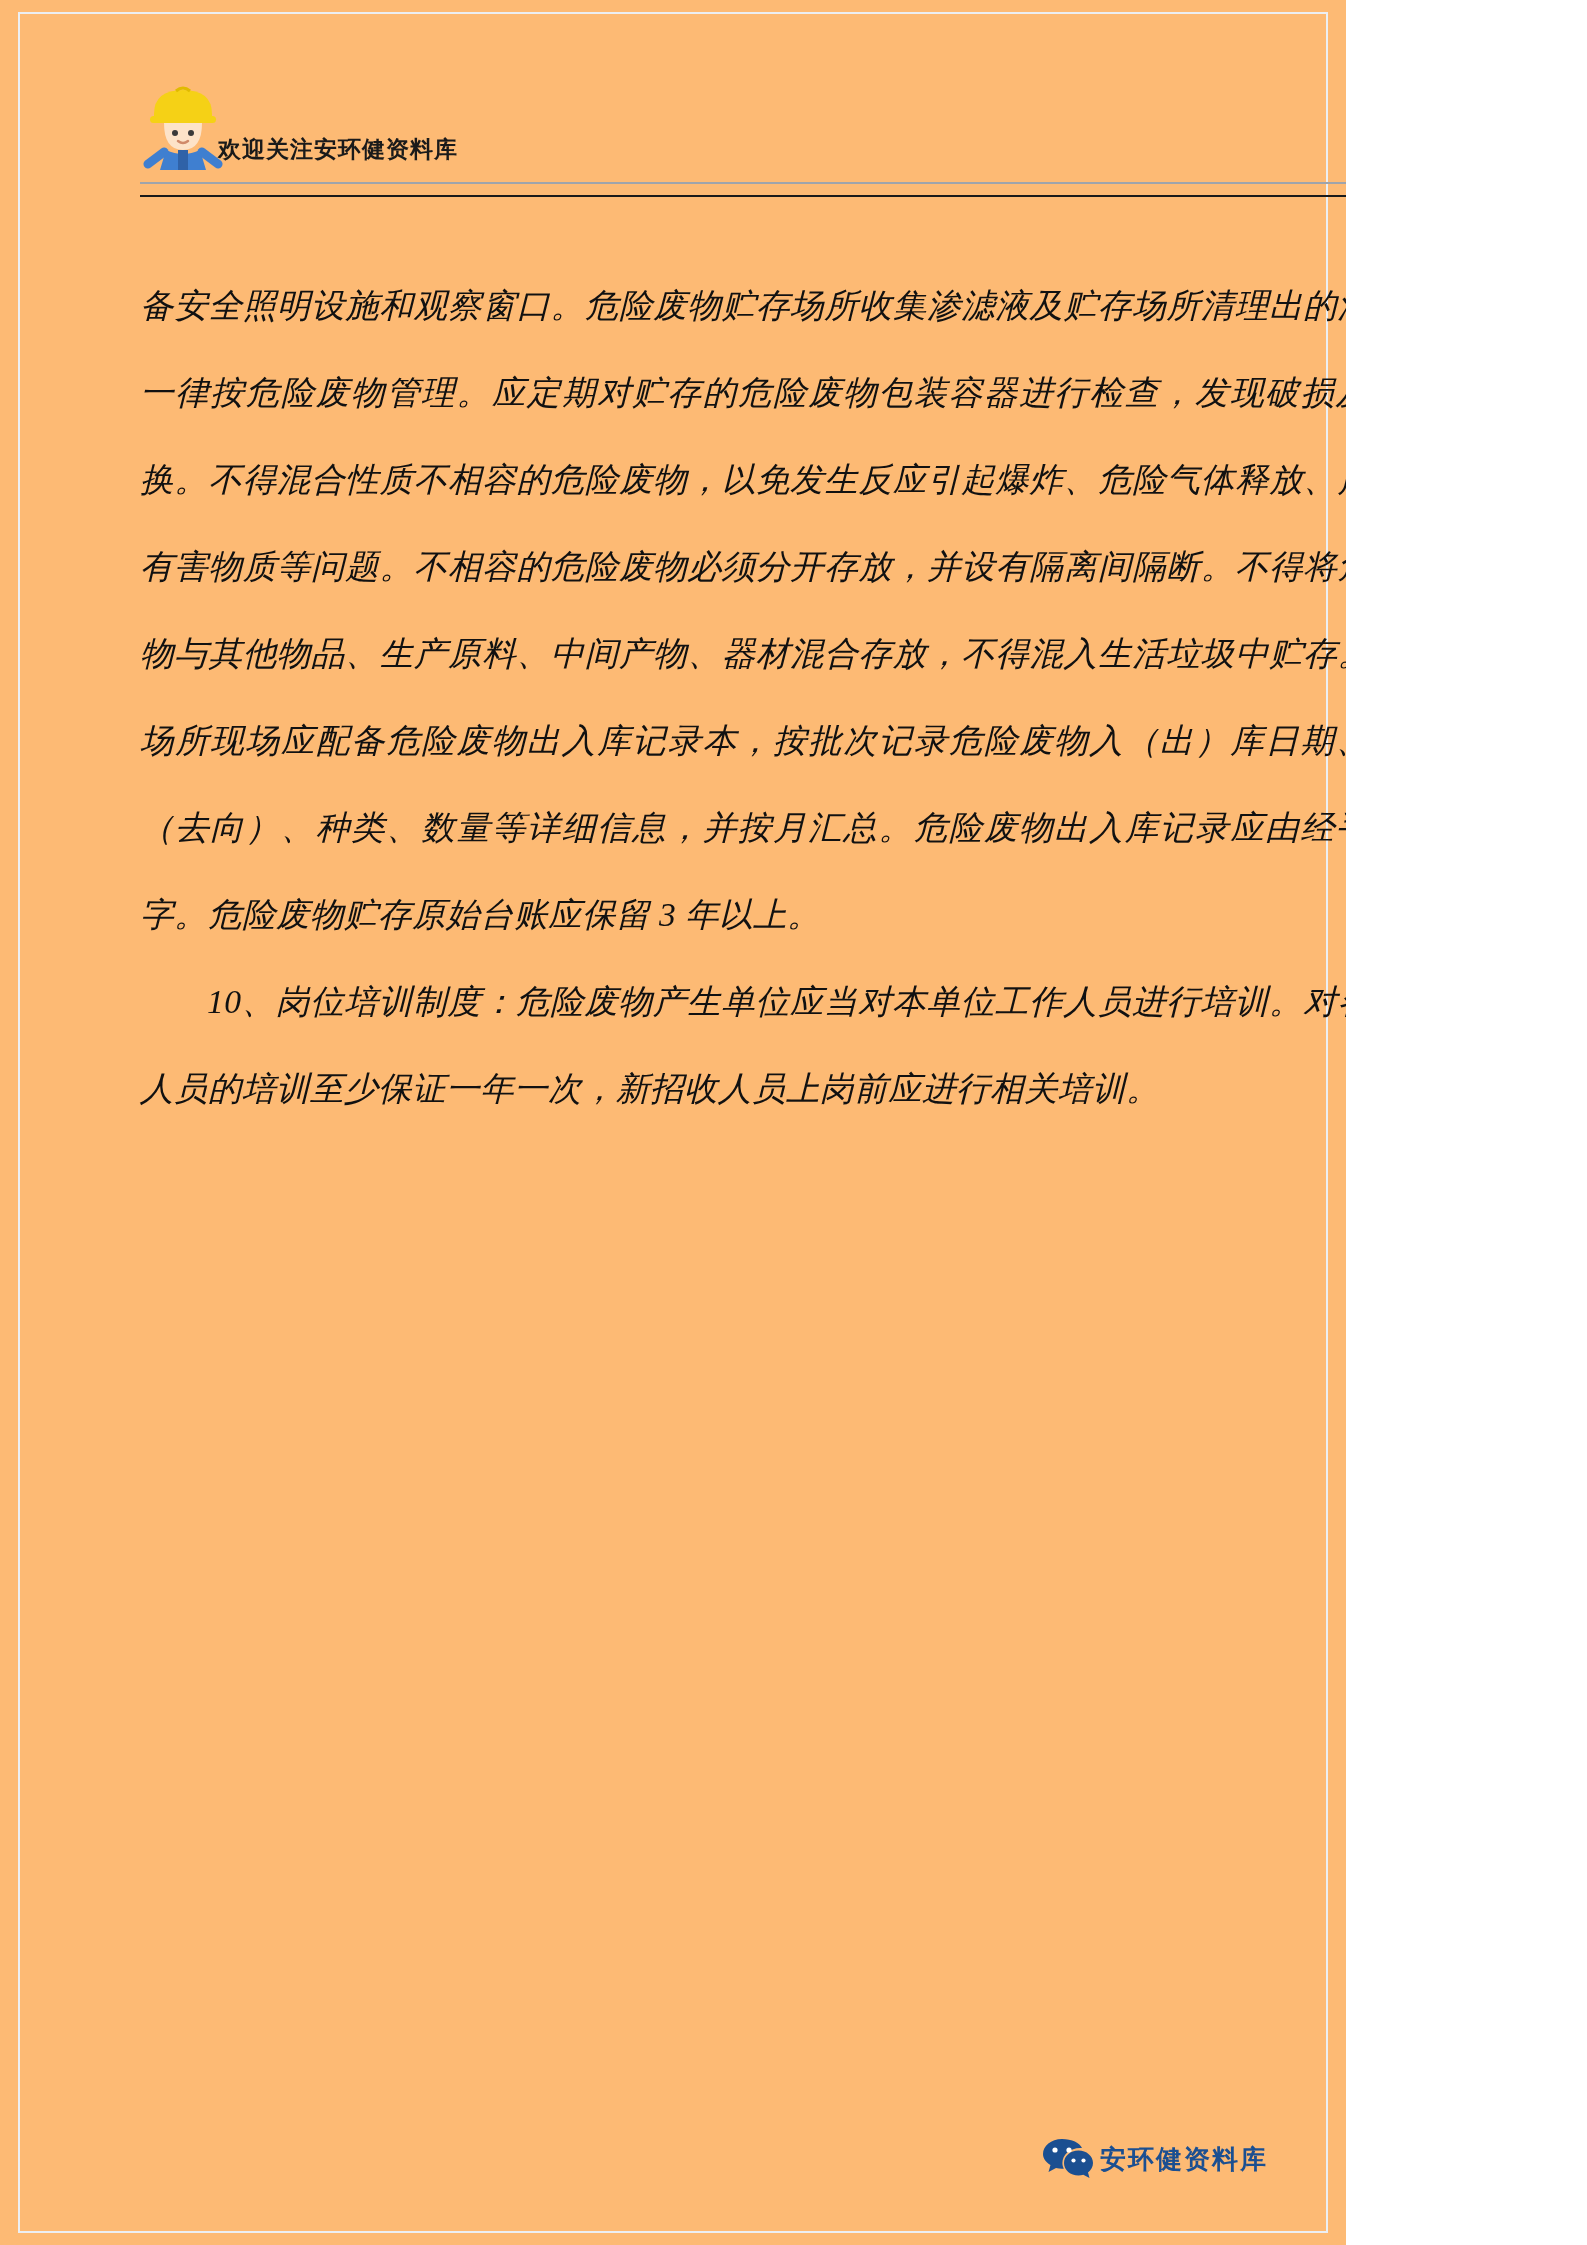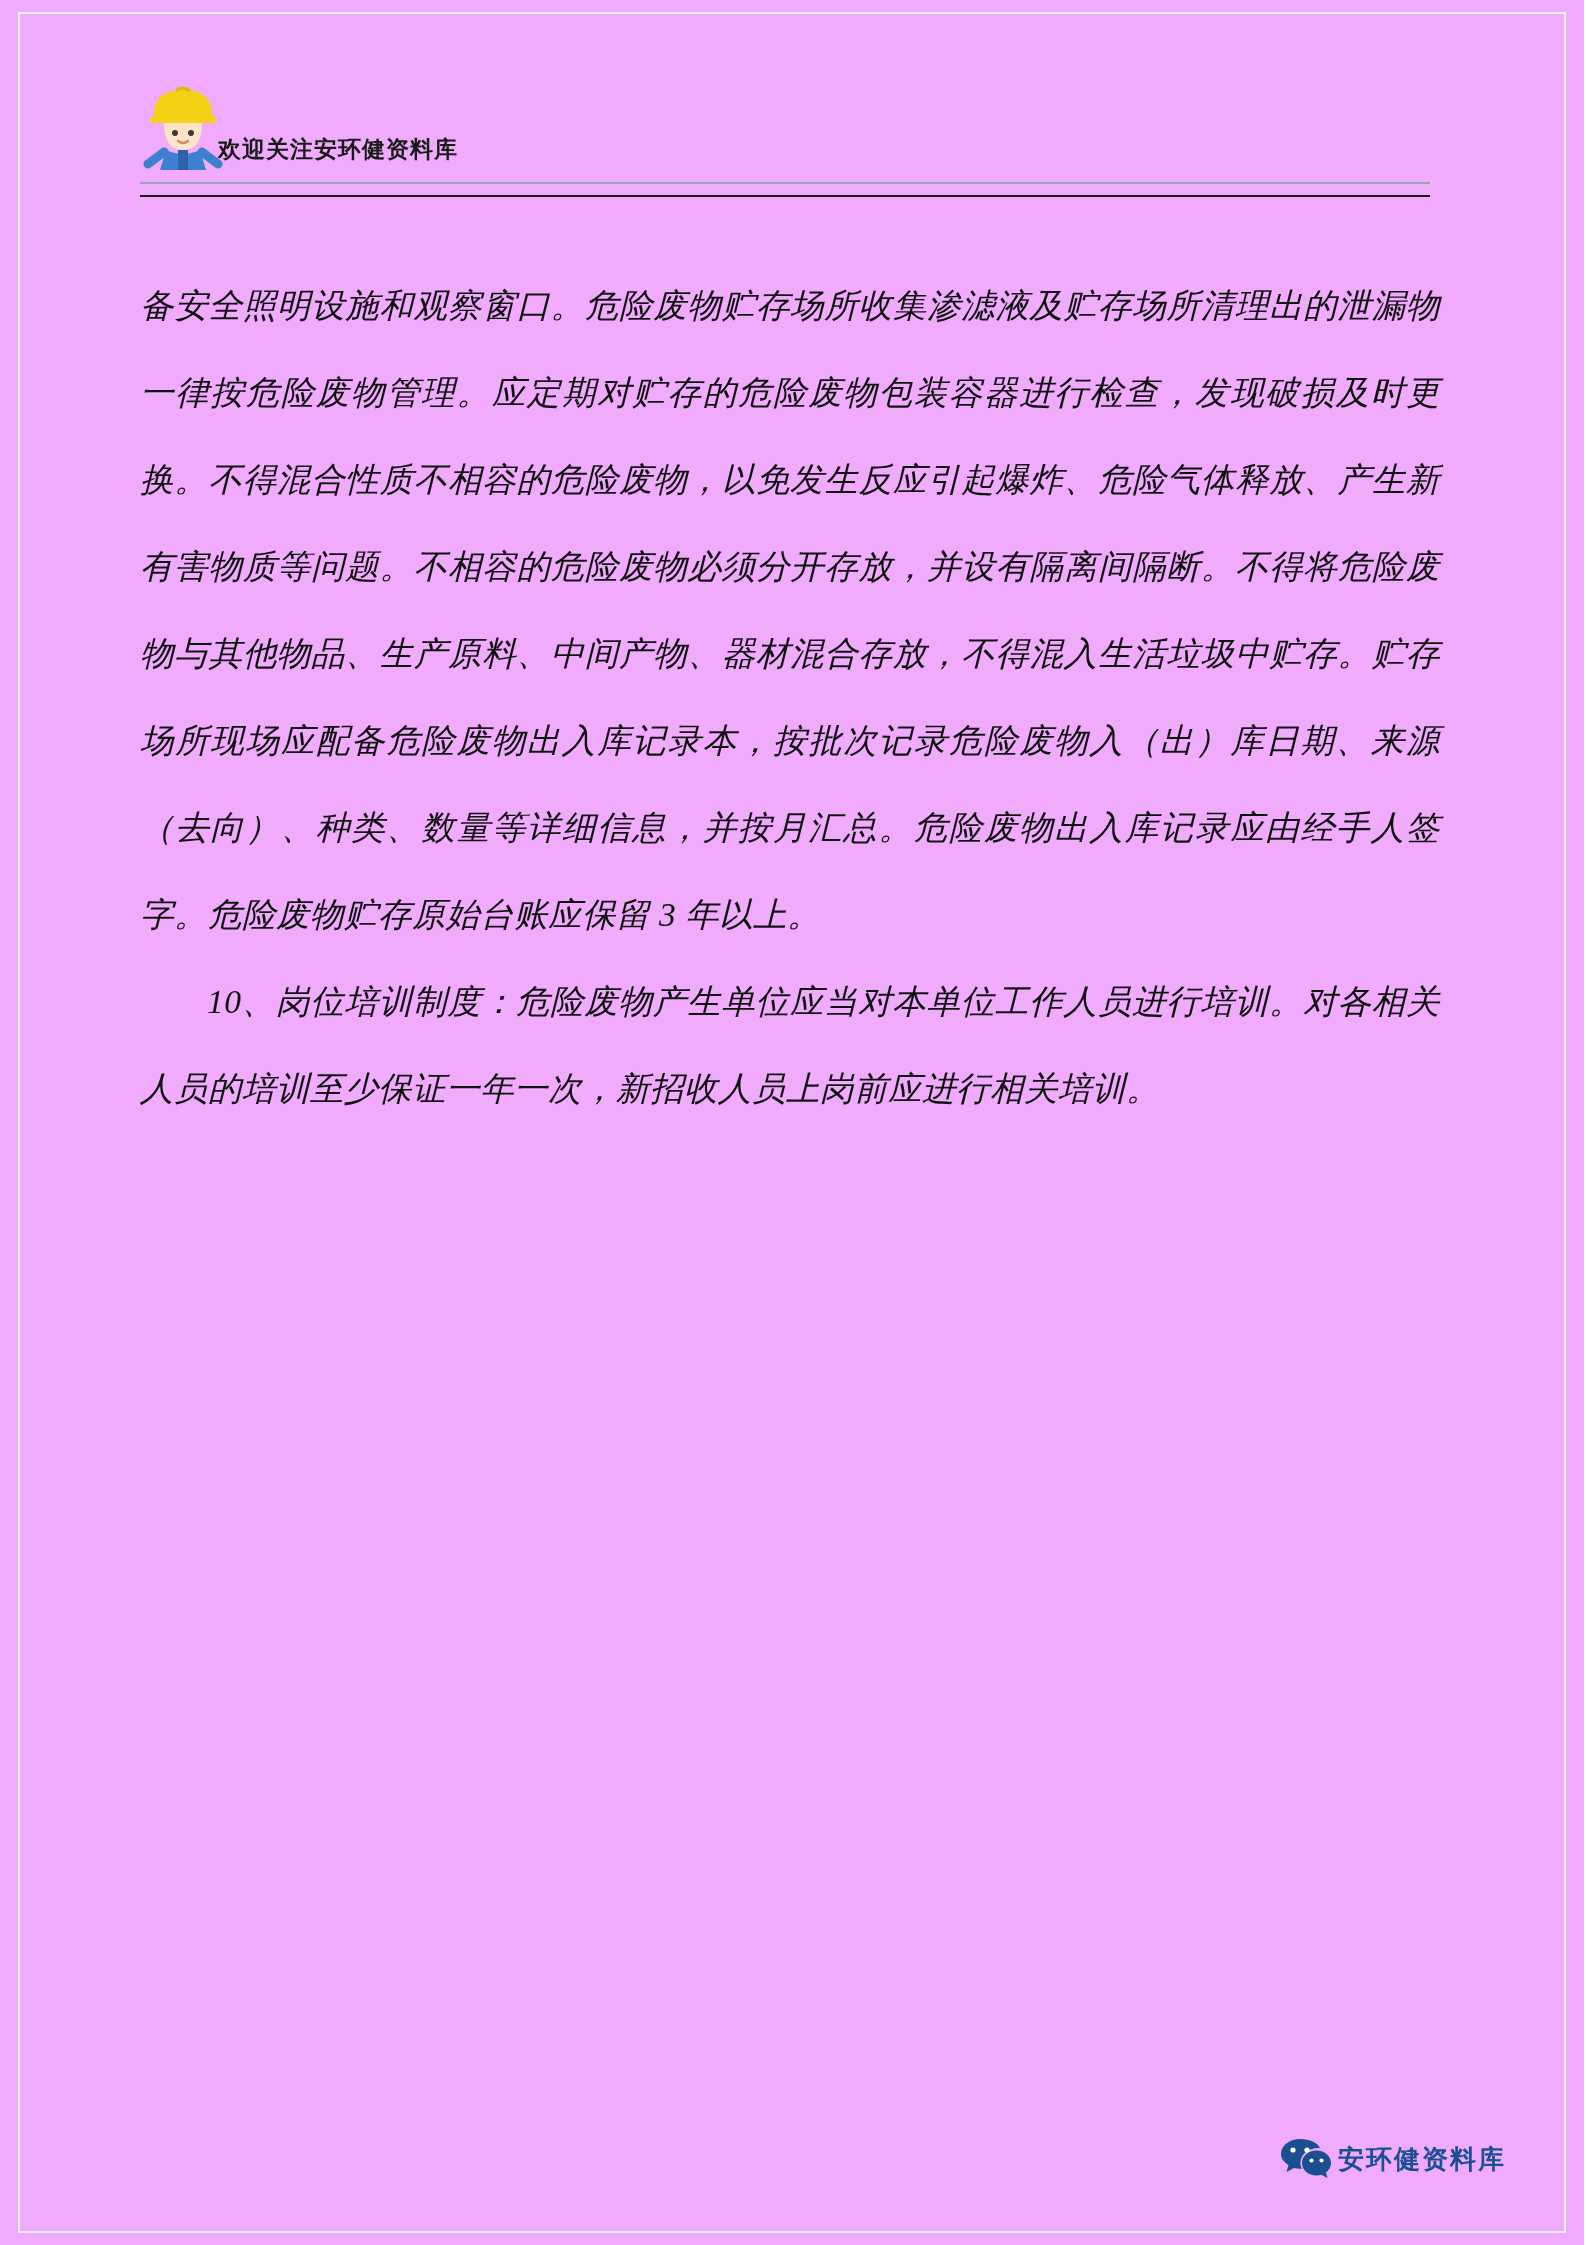--- a/index.html
+++ b/index.html
@@ -2,23 +2,23 @@
 <html><head>
 <meta charset="utf-8">
 <style>
   html, body {
     margin: 0;
     padding: 0;
     background: #ffffff;
   }
   .page {
     position: relative;
-    width: 1584px;
+    width: 1346px;
     height: 2245px;
-    background: #f0abfc;
+    background: #fdba74;
     box-sizing: border-box;
     overflow: hidden;
     font-family: "Liberation Serif", "DejaVu Serif", serif;
   }
   
   .page-border {
     position: absolute;
     left: 18px;
     top: 12px;
     right: 18px;

